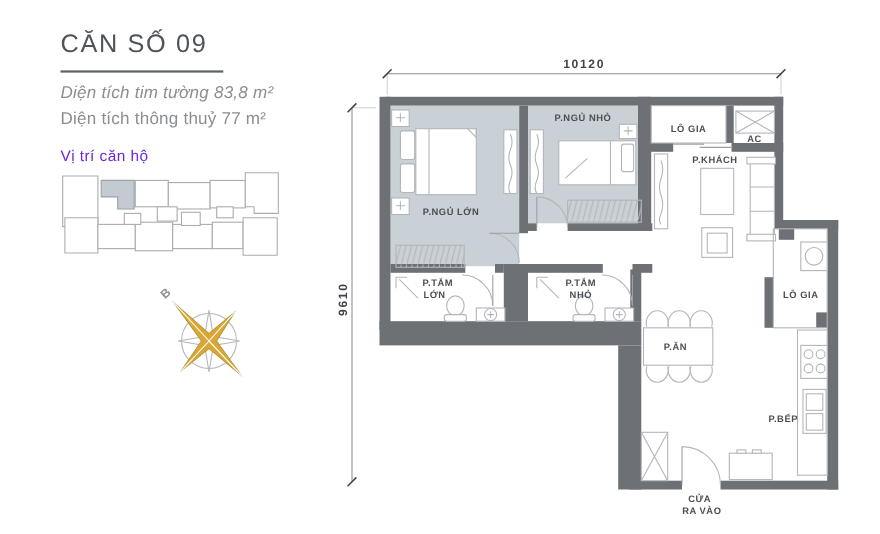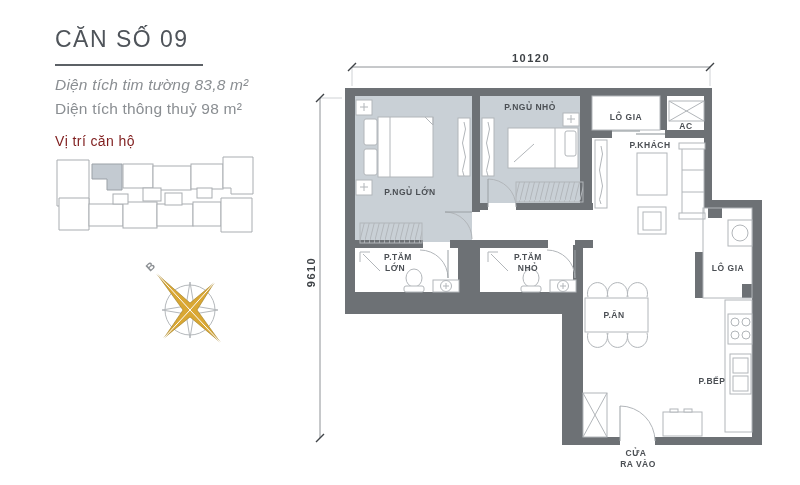--- a/index.html
+++ b/index.html
@@ -4,35 +4,35 @@
 <style>
   html,body{margin:0;padding:0;background:#ffffff;}
   body{width:800px;height:485px;overflow:hidden;position:relative;
        font-family:"Liberation Sans","DejaVu Sans",sans-serif;}
   .abs{position:absolute;}
   .unit-title{left:55px;top:26px;font-size:23px;font-weight:400;color:#4f545a;letter-spacing:1.5px;}
   .title-rule{left:55px;top:64px;width:148px;height:2px;background:#5c6166;}
   .area-line{left:55px;color:#8a8e92;font-size:15.5px;letter-spacing:.2px;}
   .area-1{top:76px;font-style:italic;}
   .area-2{top:100px;}
-  .loc-label{left:55px;top:133px;color:#7f1d1d;font-size:14px;letter-spacing:.4px;}
+  .loc-label{left:55px;top:133px;color:#6d28d9;font-size:14px;letter-spacing:.4px;}
   svg{display:block;}
   text{font-family:"Liberation Sans","DejaVu Sans",sans-serif;}
   .room-lbl{font-size:8.5px;font-weight:700;fill:#4b4f54;letter-spacing:.5px;}
   .dim-lbl{font-size:11px;font-weight:700;fill:#3f4347;letter-spacing:1.5px;}
   .thin{stroke:#b2b6ba;fill:none;stroke-width:1;}
   .thin-f{stroke:#b2b6ba;fill:#ffffff;stroke-width:1;}
 </style>
 </head>
 <body>
 
 <div class="abs unit-title">CĂN SỐ 09</div>
 <div class="abs title-rule"></div>
 <div class="abs area-line area-1">Diện tích tim tường 83,8 m²</div>
-<div class="abs area-line area-2">Diện tích thông thuỷ 98 m²</div>
+<div class="abs area-line area-2">Diện tích thông thuỷ 77 m²</div>
 <div class="abs loc-label">Vị trí căn hộ</div>
 
 <svg class="abs" style="left:55px;top:152px;" width="200" height="86" viewBox="0 0 200 86">
   <g stroke="#a9adb1" fill="#ffffff" stroke-width="1">
 
     <polygon points="2,8 34,8 34,60 24,60 24,54 2,54"></polygon>
     <rect x="68" y="12" width="30" height="24"></rect>
     <rect x="98" y="14" width="38" height="24"></rect>
     <rect x="136" y="12" width="32" height="25"></rect>
     <rect x="88" y="36" width="18" height="13"></rect>

